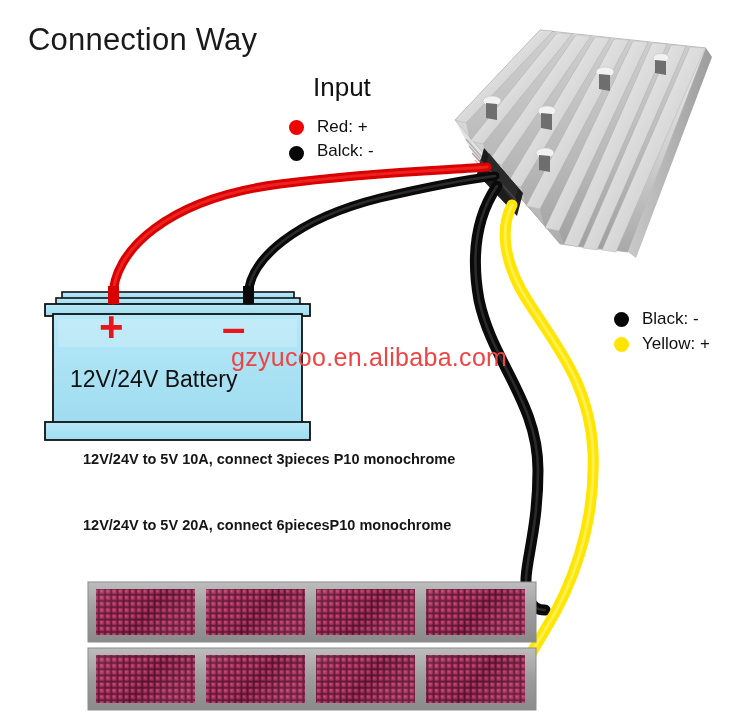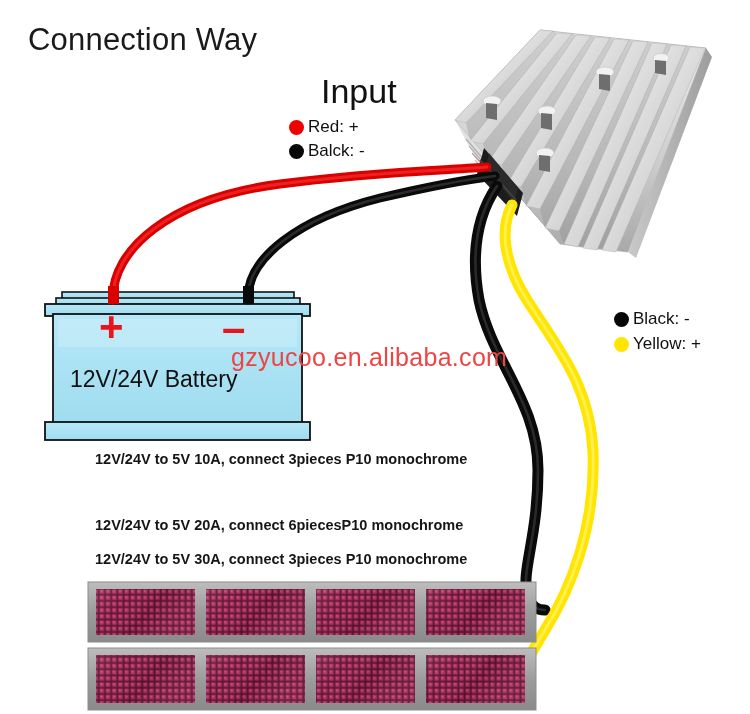--- a/index.html
+++ b/index.html
@@ -31,56 +31,55 @@
     position: absolute;
     left: 28px;
     top: 22px;
     font-size: 31px;
     color: #1a1a1a;
     letter-spacing: 0.2px;
     white-space: nowrap;
   }
   .sec-head {
     position: absolute;
-    font-size: 34px;
+    font-size: 26px;
     color: #111111;
     white-space: nowrap;
-    margin-left: 8px;
   }
   #input-head { left: 313px; top: 72px; }
   #output-head { left: 633px; top: 266px; }
 
   .legend-row {
     position: absolute;
     display: flex;
     align-items: center;
-    gap: 4px;
+    gap: 13px;
     font-size: 17px;
     color: #101010;
     white-space: nowrap;
   }
   #in-red  { left: 289px; top: 117px; }
-  #in-blk  { left: 289px; top: 141px; }
+  #in-blk  { left: 289px; top: 141px; align-items: flex-end; }
   #out-blk { left: 614px; top: 309px; }
   #out-yel { left: 614px; top: 334px; }
 
   .dot {
     width: 15px;
     height: 15px;
     border-radius: 50%;
     flex: 0 0 auto;
     display: inline-block;
   }
   .dot-red { background: #ee0000; }
   .dot-black { background: #070707; }
   .dot-yellow { background: #ffe500; }
 
   .spec-line {
     position: absolute;
-    left: 95px;
+    left: 83px;
     font-size: 14.5px;
     color: #161616;
     white-space: nowrap;
     font-weight: 600;
   }
   #spec0 { top: 451px; }
   #spec1 { top: 484px; }
   #spec2 { top: 517px; }
   #spec3 { top: 551px; }
 
@@ -306,15 +305,14 @@
   </div>
 
   <div class="batt-sign" id="batt-plus">+</div>
   <div class="batt-sign" id="batt-minus">–</div>
   <div class="batt-label">12V/24V Battery</div>
 
   <div class="watermark">gzyucoo.en.alibaba.com</div>
 
   <div class="spec-line" id="spec0">12V/24V to 5V 10A, connect 3pieces P10 monochrome</div>
   <div class="spec-line" id="spec2">12V/24V to 5V 20A, connect 6piecesP10 monochrome</div>
-  <div class="spec-line" id="spec3">12V/24V to 5V 30A, connect 3pieces P10 monochrome</div>
 
 </div>
 
 </body></html>

